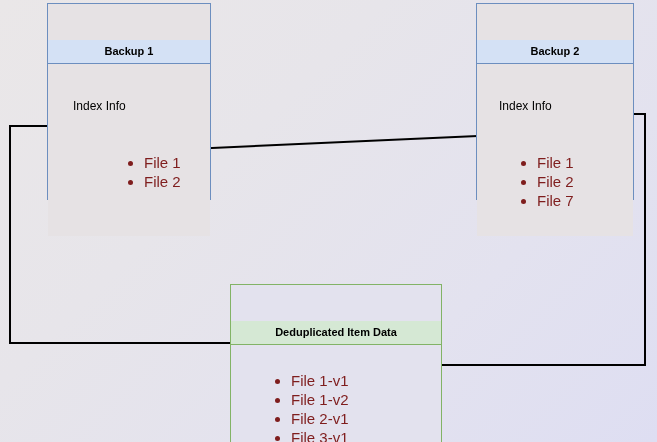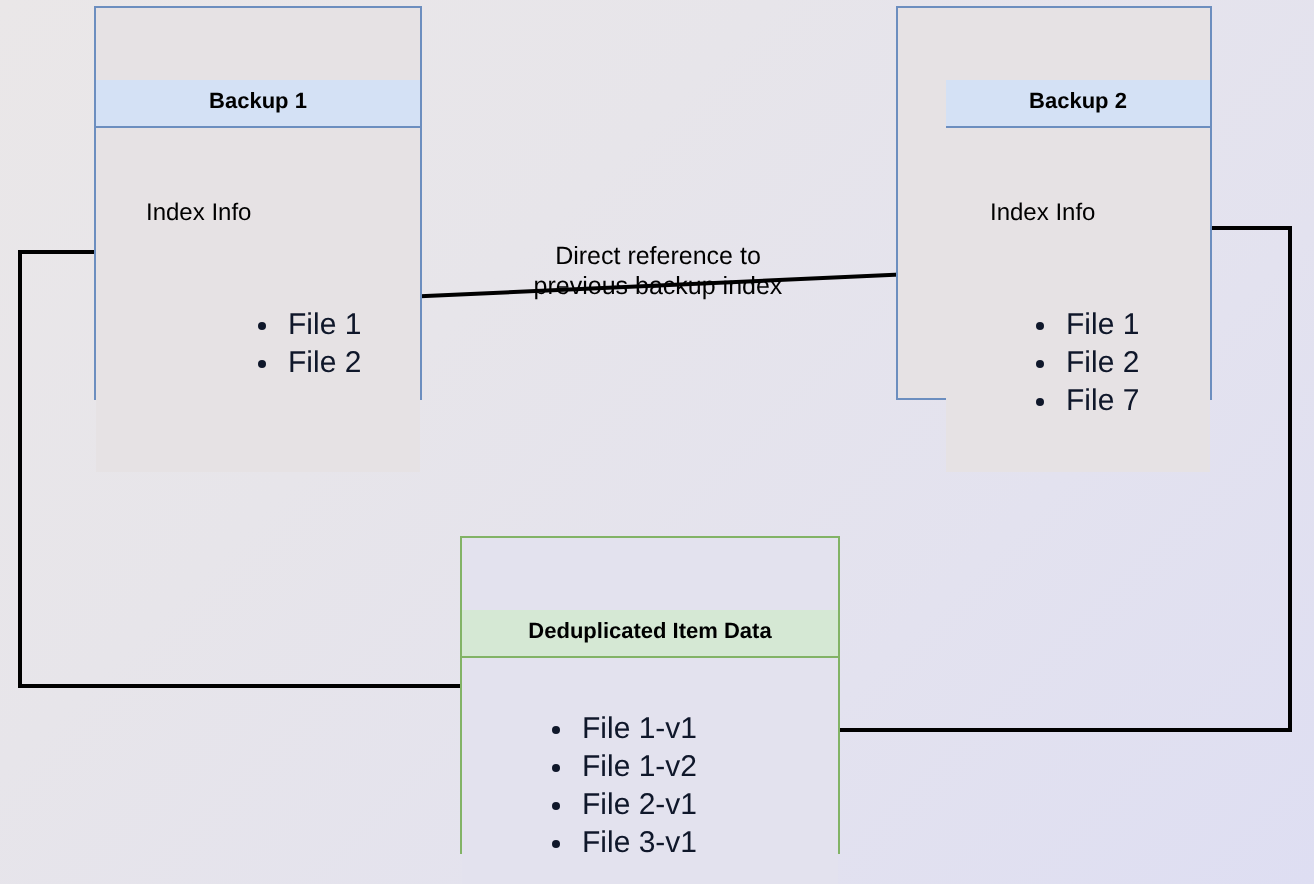--- a/index.html
+++ b/index.html
@@ -75,21 +75,21 @@
     font-size: 12px;
     color: #000;
     white-space: nowrap;
   }
   ul.file-list {
     position: absolute;
     margin: 0;
     padding: 0 0 0 18px;
     list-style: disc;
     font-size: 15px;
-    color: #0f172a;
+    color: #7f1d1d;
   }
   ul.file-list li {
     line-height: 19px;
     white-space: nowrap;
   }
   .annotation {
     position: absolute;
     text-align: center;
     font-size: 12.5px;
     line-height: 15px;
@@ -121,42 +121,38 @@
     <div class="box-header">Backup 1</div>
     <div class="box-body" style="height:172px;">
       <div class="index-label" style="left:25px; top:35px;">Index Info</div>
       <ul class="file-list" style="left:78px; top:89px;">
         <li>File 1</li>
         <li>File 2</li>
       </ul>
     </div>
   </div>
 
-  <div class="box box-blue" style="left:448px; top:3px; width:158px; height:197px;padding-left:24px;">
+  <div class="box box-blue" style="left:476px; top:3px; width:158px; height:197px;">
     <div class="box-header">Backup 2</div>
     <div class="box-body" style="height:172px;">
       <div class="index-label" style="left:22px; top:35px;">Index Info</div>
       <ul class="file-list" style="left:42px; top:89px;">
         <li>File 1</li>
         <li>File 2</li>
         <li>File 7</li>
       </ul>
     </div>
   </div>
 
-  <div class="box box-green" style="left:230px; top:268px; width:190px; height:159px;">
+  <div class="box box-green" style="left:230px; top:284px; width:212px; height:159px;">
     <div class="box-header">Deduplicated Item Data</div>
     <div class="box-body" style="height:134px;">
       <ul class="file-list" style="left:42px; top:26px;">
         <li>File 1-v1</li>
         <li>File 1-v2</li>
         <li>File 2-v1</li>
         <li>File 3-v1</li>
       </ul>
     </div>
   </div>
 
-  <div class="annotation" style="left:246px; top:121px; width:166px;">
-    <div>Direct reference to</div>
-    <div>previous backup index</div>
-  </div>
 
 </div>
 
 </body></html>

